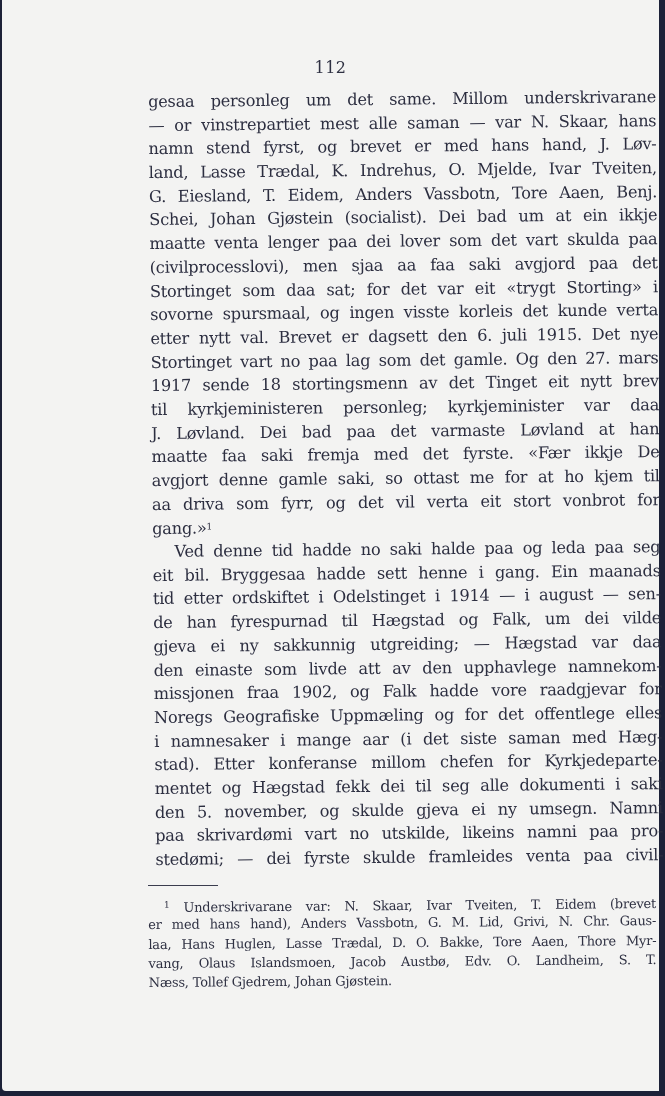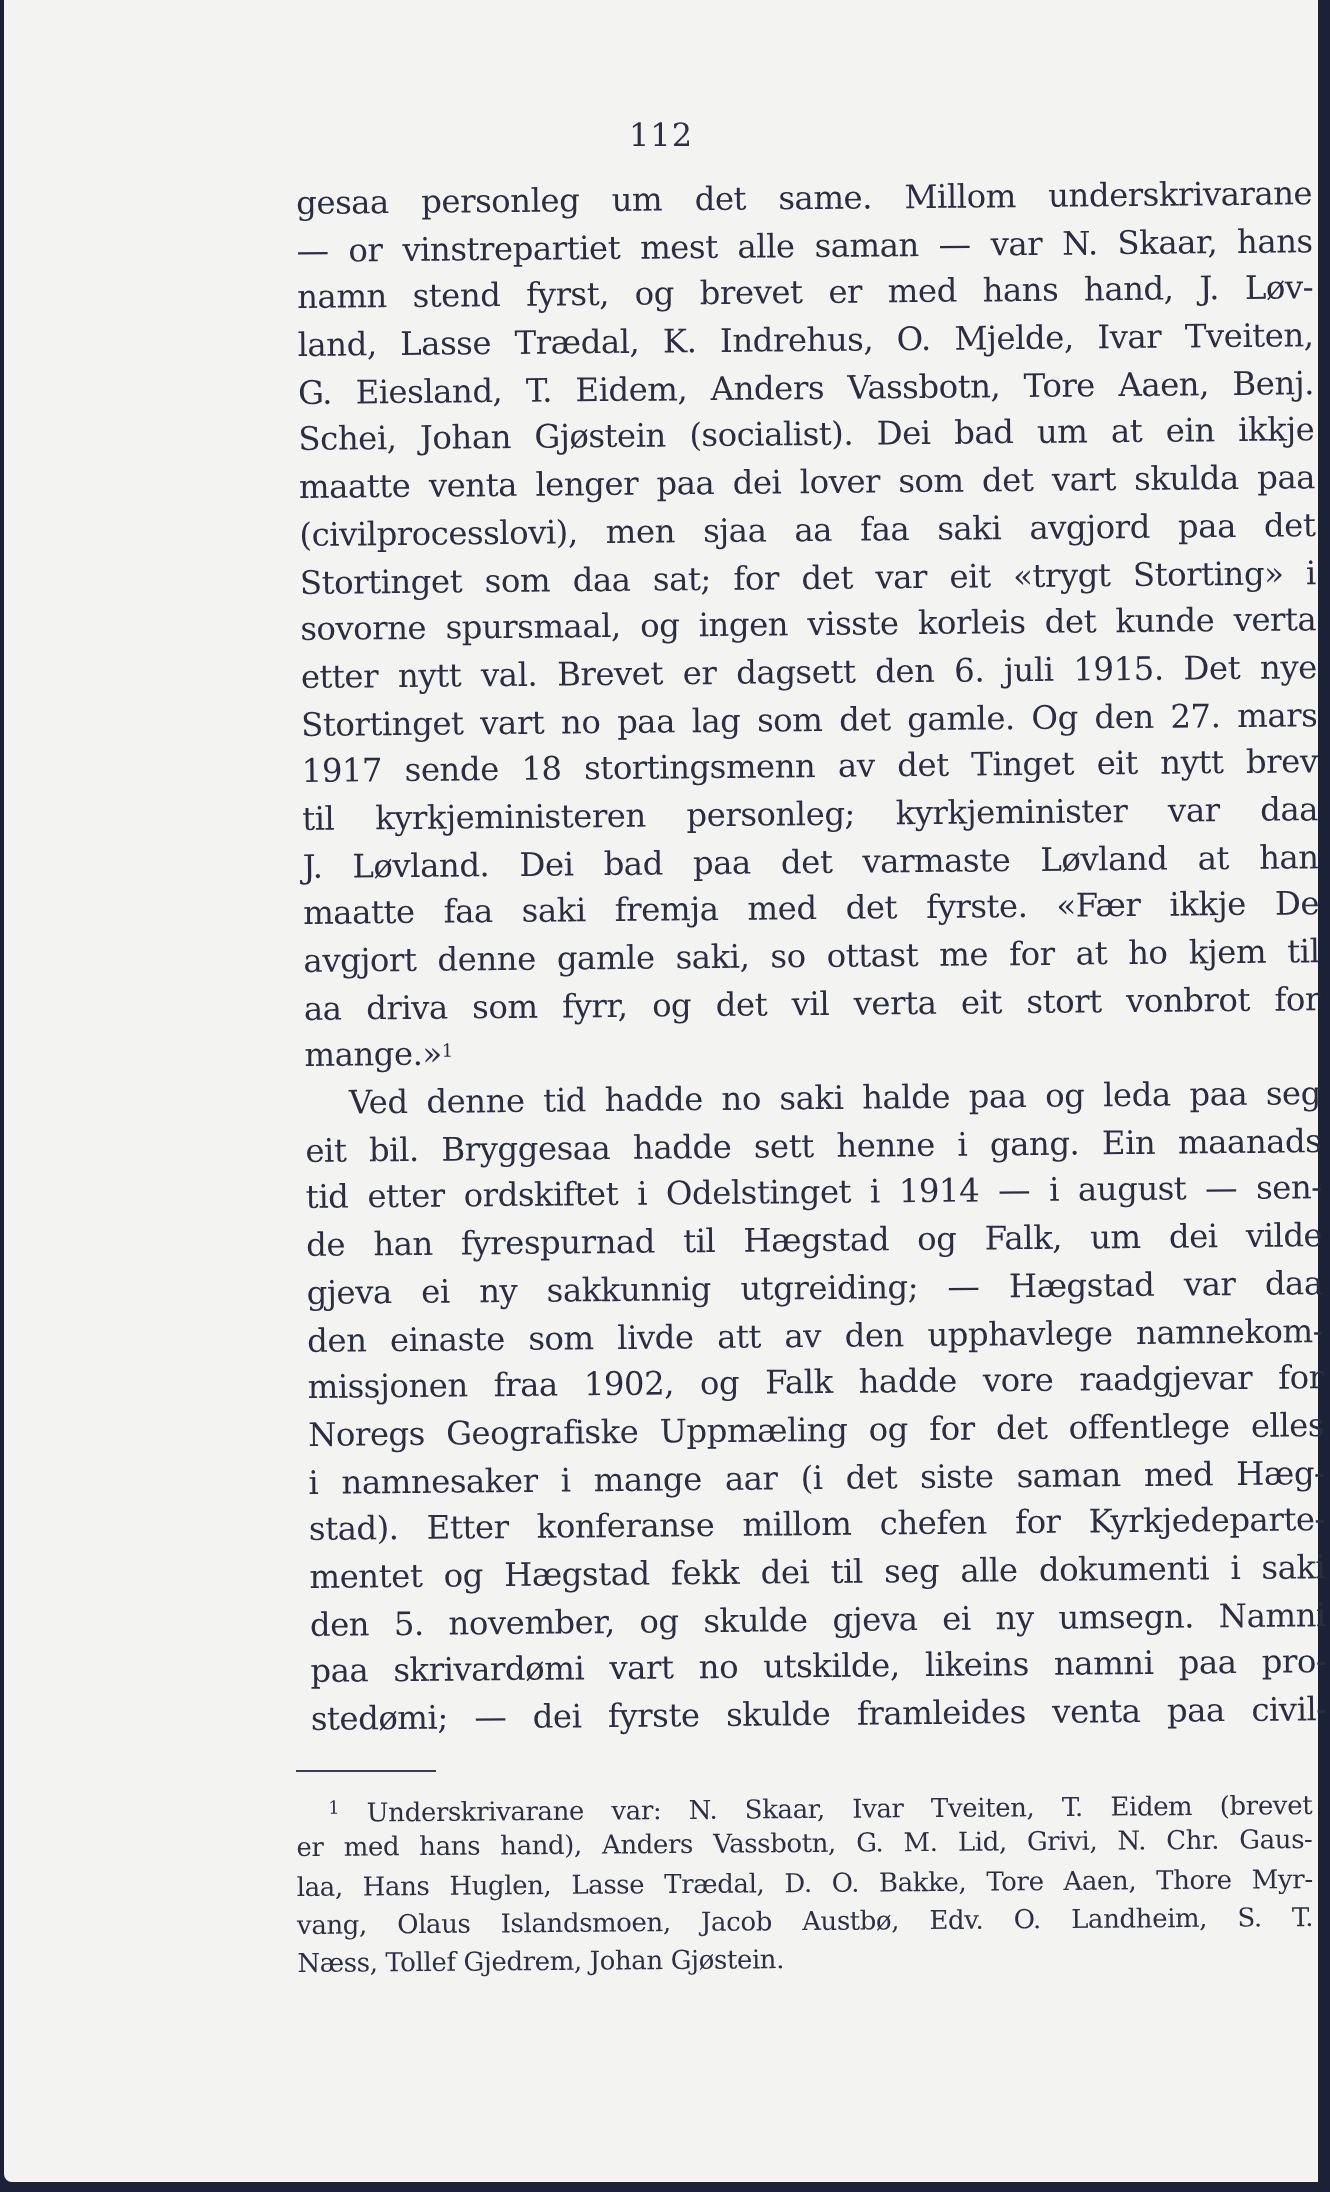--- a/index.html
+++ b/index.html
@@ -70,21 +70,21 @@
     <div class="line">Stortinget som daa sat; for det var eit «trygt Storting» i</div>
     <div class="line">sovorne spursmaal, og ingen visste korleis det kunde verta</div>
     <div class="line">etter nytt val.  Brevet er dagsett den 6. juli 1915.  Det nye</div>
     <div class="line">Stortinget vart no paa lag som det gamle.  Og den 27. mars</div>
     <div class="line">1917 sende 18 stortingsmenn av det Tinget eit nytt brev</div>
     <div class="line">til kyrkjeministeren personleg; kyrkjeminister var daa</div>
     <div class="line">J. Løvland.  Dei bad paa det varmaste Løvland at han</div>
     <div class="line">maatte faa saki fremja med det fyrste.  «Fær ikkje De</div>
     <div class="line">avgjort denne gamle saki, so ottast me for at ho kjem til</div>
     <div class="line">aa driva som fyrr, og det vil verta eit stort vonbrot for</div>
-    <div class="line last"><span>mange.»</span><span class="sup">1</span></div>
+    <div class="line last"><span>gang.»</span><span class="sup">1</span></div>
     <div class="line indent">Ved denne tid hadde no saki halde paa og leda paa seg</div>
     <div class="line">eit bil.  Bryggesaa hadde sett henne i gang.  Ein maanads</div>
     <div class="line">tid etter ordskiftet i Odelstinget i 1914 — i august — sen-</div>
     <div class="line">de han fyrespurnad til Hægstad og Falk, um dei vilde</div>
     <div class="line">gjeva ei ny sakkunnig utgreiding; — Hægstad var daa</div>
     <div class="line">den einaste som livde att av den upphavlege namnekom-</div>
     <div class="line">missjonen fraa 1902, og Falk hadde vore raadgjevar for</div>
     <div class="line">Noregs Geografiske Uppmæling og for det offentlege elles</div>
     <div class="line">i namnesaker i mange aar (i det siste saman med Hæg-</div>
     <div class="line">stad).  Etter konferanse millom chefen for Kyrkjedeparte-</div>

